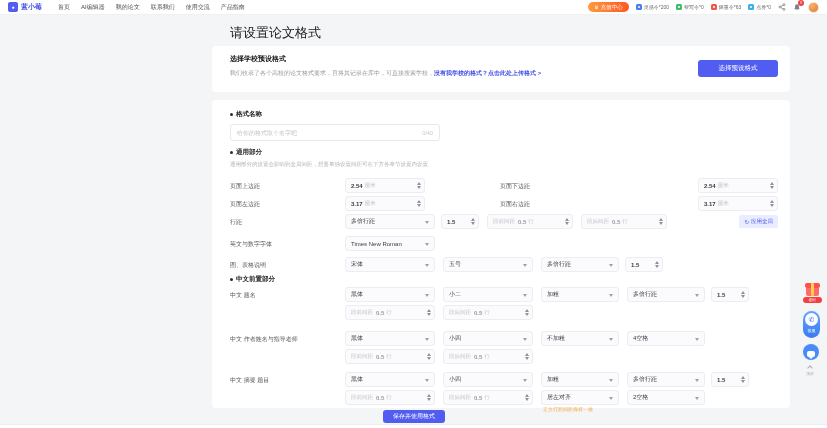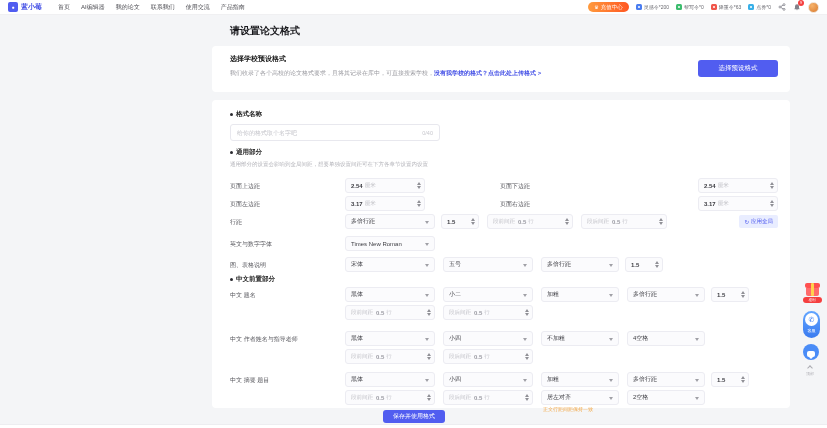--- a/index.html
+++ b/index.html
@@ -18,21 +18,21 @@
   .recharge .crown{font-size:5px;line-height:1}
   .token{display:flex;align-items:center;gap:2px}
   .token i{width:6px;height:6px;border-radius:1.5px;display:inline-block;position:relative}
   .token i::after{content:"";position:absolute;left:2px;top:2px;width:2px;height:2px;background:#fff;border-radius:1px}
   .token b{font-weight:400;font-size:5px;color:#6a6a70;white-space:nowrap}
   .iconbtn{position:relative;display:flex;align-items:center;cursor:pointer}
   .bellbadge{position:absolute;top:-3px;right:-3px;width:6px;height:6px;border-radius:50%;background:#f53f3f;color:#fff;font-size:4px;line-height:6px;text-align:center}
   .avatar{width:11px;height:11px;border-radius:50%;background:radial-gradient(circle at 35% 30%,#f7b26a,#d97b2f);border:1px solid #f0e0d0;cursor:pointer}
 
   
-  .ptitle{position:absolute;left:230px;top:24px;font-size:10px;font-weight:700;color:#18181c}
+  .ptitle{position:absolute;left:230px;top:24px;font-size:13px;font-weight:400;color:#18181c}
   .card{position:absolute;left:212px;width:578px;background:#fff;border-radius:4px}
   .card1{top:46px;height:46px}
   .card2{top:100px;height:308px}
   .c1title{position:absolute;left:18px;top:8px;font-size:7px;font-weight:700;color:#222}
   .c1desc{position:absolute;left:18px;top:23px;font-size:6px;color:#9a9aa0;white-space:nowrap}
   .c1desc .lnk{color:#4450e6;font-weight:700;cursor:pointer}
   .bluebtn{position:absolute;background:#515df0;color:#fff;border:none;border-radius:3px;font-size:6.5px;display:flex;align-items:center;justify-content:center;cursor:pointer;font-family:inherit}
   .presetbtn{right:12px;top:14px;width:80px;height:17px}
   .savebtn{left:383px;top:410px;width:62px;height:13px;font-size:6px}
 

